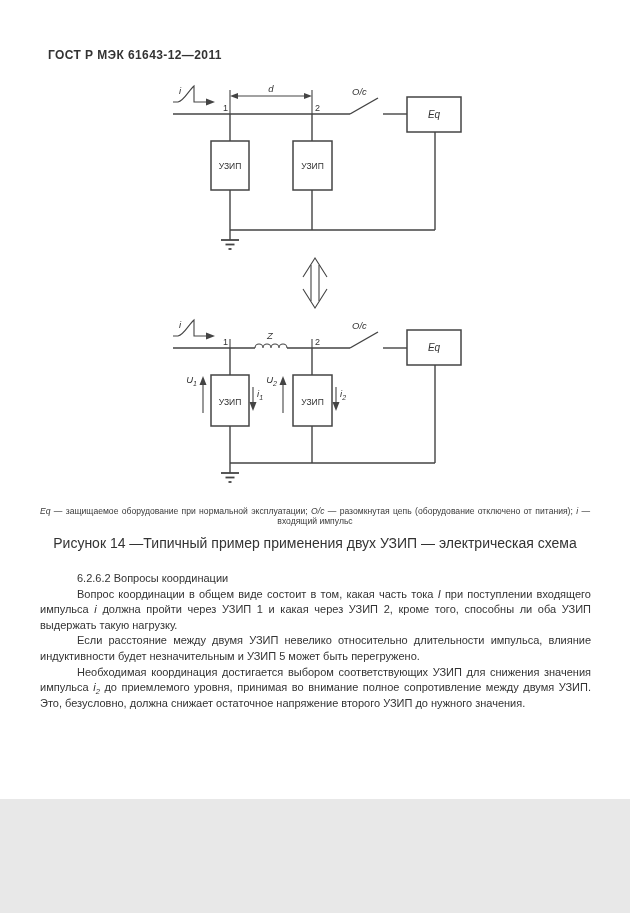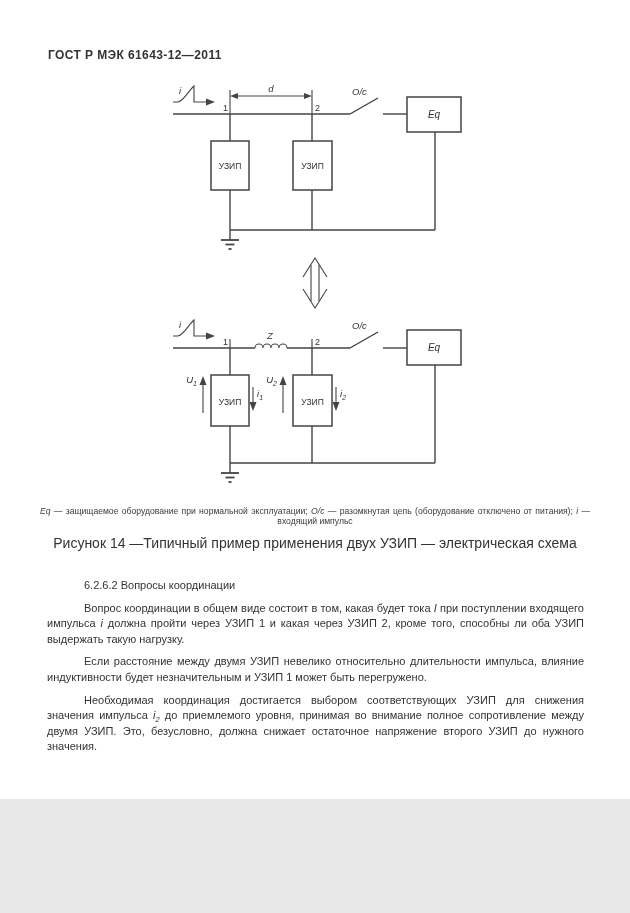--- a/index.html
+++ b/index.html
@@ -30,21 +30,21 @@
   }
   .legend .it{font-style:italic;}
   .fig-caption{
     position:absolute;left:40px;top:535px;width:550px;text-align:center;
     font-size:14px;color:#333;
   }
   .body{
     position:absolute;left:40px;top:571px;width:551px;
   }
   .body p{
-    margin:7px;font-size:11px;line-height:15.6px;text-indent:37px;
+    margin:0;font-size:11px;line-height:15.6px;text-indent:37px;
     text-align:justify;color:#333;
   }
   .body .it{font-style:italic;}
   .body sub{font-size:7.5px;font-style:italic;line-height:0;}
   .page-num{
     position:absolute;left:36px;top:824px;font-size:10px;color:#333;
   }
 </style>
 </head>
 <body>
@@ -162,20 +162,20 @@
       </g>
     </g>
   </svg>
 
   <div class="legend"><span class="it">Eq</span><span> — защищаемое оборудование при нормальной эксплуатации; </span><span class="it">O/c</span><span> — разомкнутая цепь (оборудование отключено от питания); </span><span class="it">i</span><span> — входящий импульс</span></div>
 
   <div class="fig-caption">Рисунок 14 —Типичный пример применения двух УЗИП — электрическая схема</div>
 
   <div class="body">
     <p>6.2.6.2 Вопросы координации</p>
-  <p><span>Вопрос координации  в общем виде состоит в том, какая будет тока </span><span class="it">I</span><span> при поступлении входящего импульса </span><span class="it">i</span><span> должна пройти через УЗИП 1 и какая через УЗИП 2, кроме того, способны ли оба УЗИП выдержать такую нагрузку.</span></p>
-      <p><span>Если расстояние между двумя УЗИП невелико  относительно длительности импульса,  влияние индуктивности  будет незначительным и УЗИП 1 может быть перегружено.</span></p>
+  <p><span>Вопрос координации  в общем виде состоит в том, какая часть тока </span><span class="it">I</span><span> при поступлении входящего импульса </span><span class="it">i</span><span> должна пройти через УЗИП 1 и какая через УЗИП 2, кроме того, способны ли оба УЗИП выдержать такую нагрузку.</span></p>
+      <p><span>Если расстояние между двумя УЗИП невелико  относительно длительности импульса,  влияние индуктивности  будет незначительным и УЗИП 5 может быть перегружено.</span></p>
       <p><span>Необходимая координация достигается выбором соответствующих УЗИП для снижения значения импульса </span><span class="it">i</span><sub>2</sub><span> до приемлемого уровня, принимая во внимание полное сопротивление между двумя УЗИП. Это, безусловно, должна снижает остаточное напряжение второго УЗИП до нужного значения.</span></p>
     </div>
 
   <div class="page-num">28</div>
 
 </div>
 
 </body></html>

